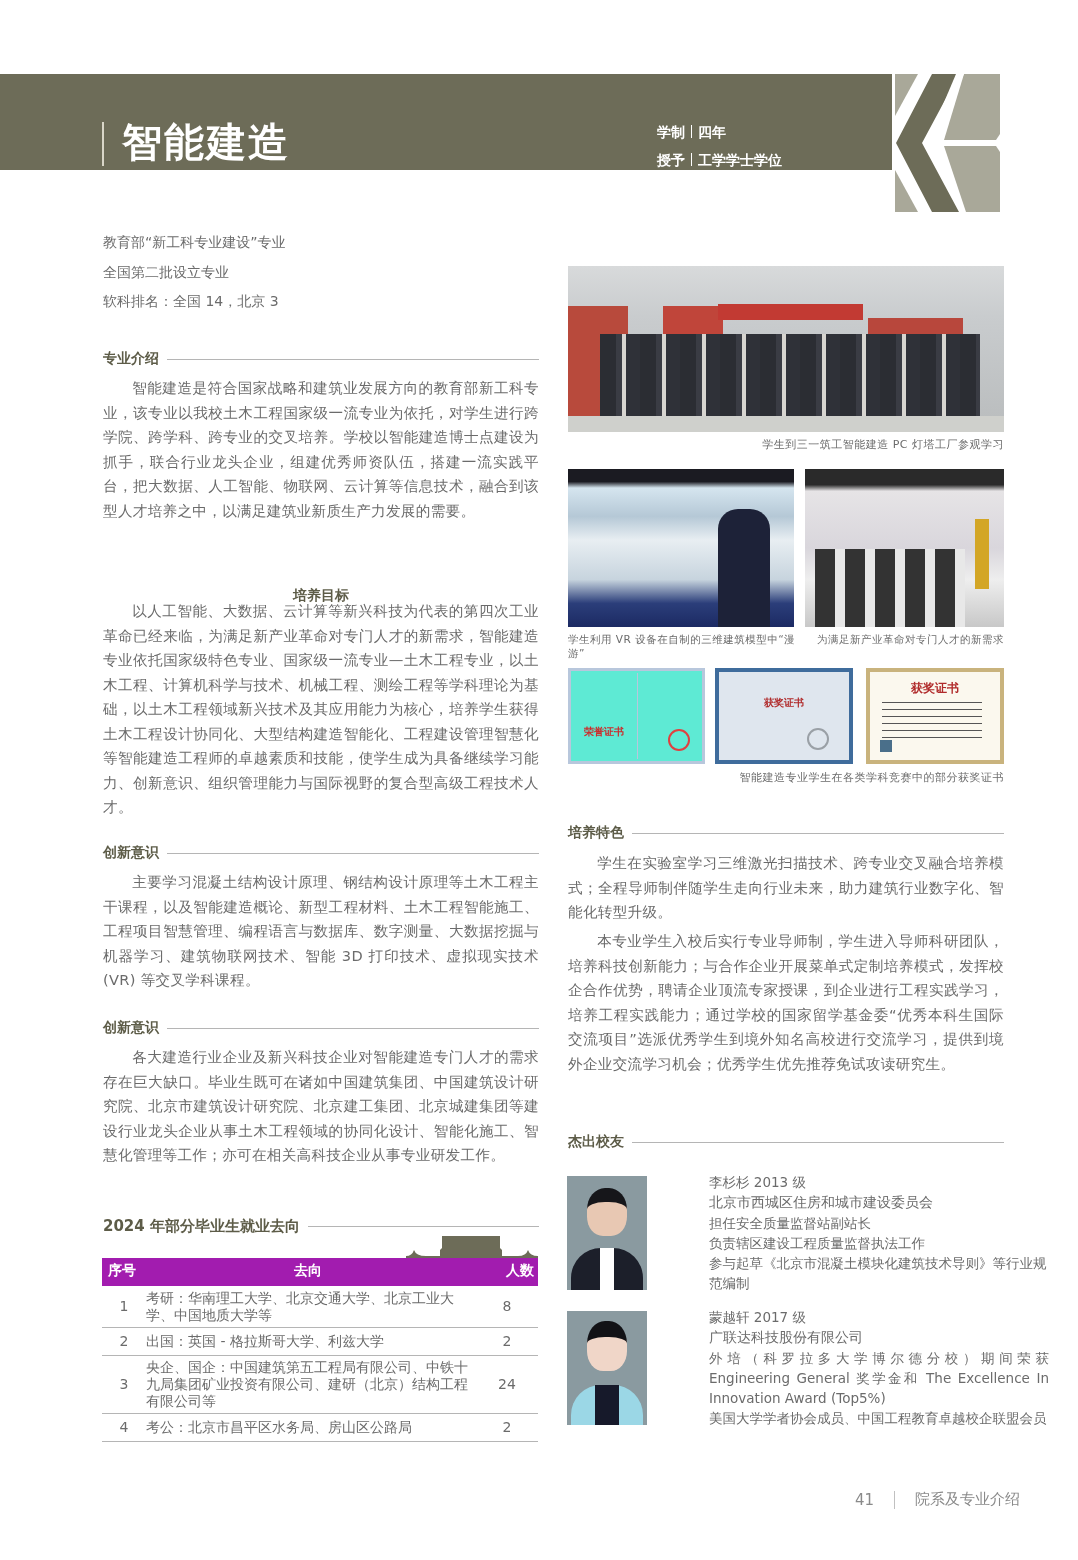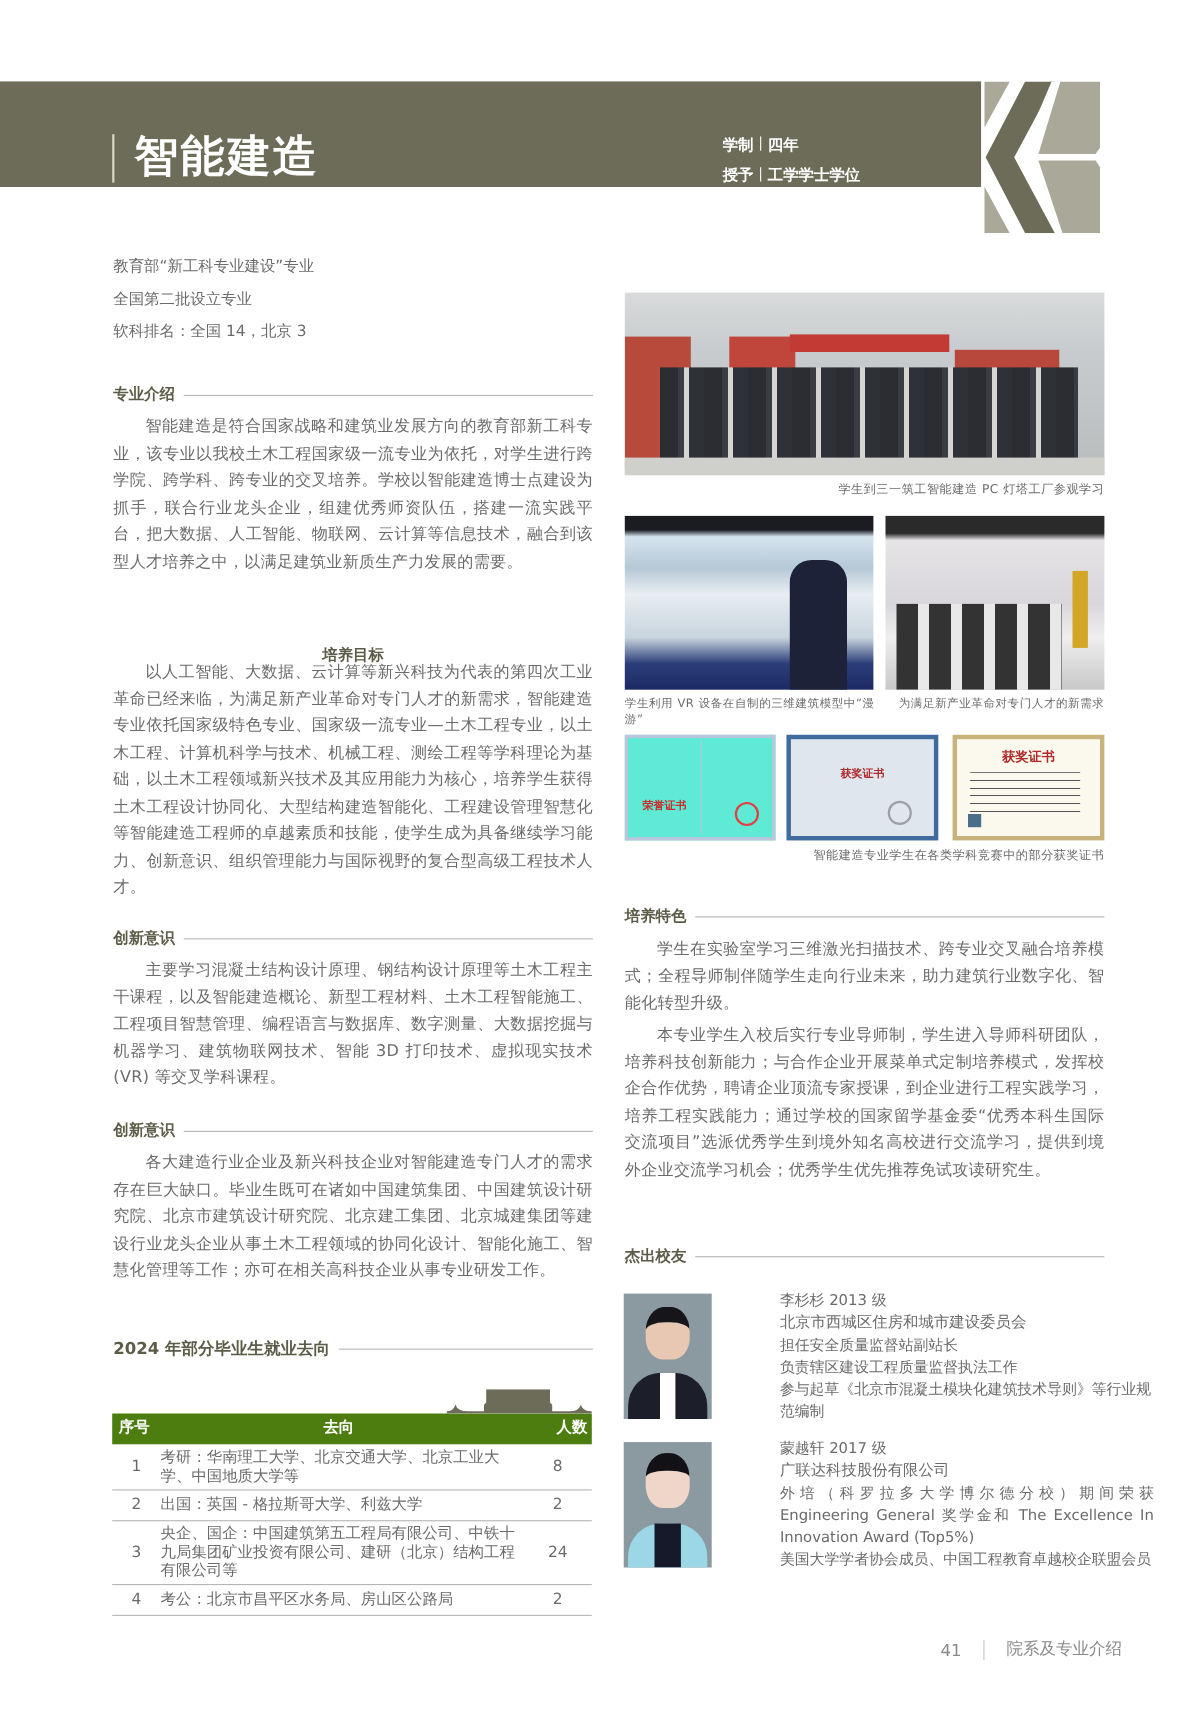--- a/index.html
+++ b/index.html
@@ -16,21 +16,21 @@
   .intro { position: absolute; left: 103px; top: 228px; font-size: 14px; line-height: 29.5px; color: #6b6b6b; }
 
   .section-head { position: absolute; display: flex; align-items: center; font-size: 14px; font-weight: bold; color: #5d5c48; }
   .section-head .rule { flex: 1; height: 1px; background: #b5b5b5; margin-left: 8px; }
   .para { position: absolute; font-size: 14.6px; line-height: 24.5px; color: #6b6b6b; text-align: justify; text-indent: 2em; letter-spacing: 0.3px; }
 
   .photo { position: absolute; overflow: hidden; }
   .caption { position: absolute; font-size: 11px; color: #6b6b6b; text-align: right; letter-spacing: 0.5px; }
 
   .table-wrap { position: absolute; left: 102px; top: 1250px; width: 436px; }
-  .table-head { position: relative; height: 28px; margin-top: 35px; background: #4d7c0f; color: #ffffff; font-size: 14px; font-weight: bold; }
+  .table-head { position: relative; height: 28px; margin-top: 8px; background: #a21caf; color: #ffffff; font-size: 14px; font-weight: bold; }
   .table-head span { position: absolute; top: 4px; }
   .skyline { position: absolute; left: 304px; top: -22px; width: 132px; height: 22px; }
   .trow { position: relative; border-bottom: 1px solid #b5b5b5; font-size: 14px; color: #6b6b6b; line-height: 17px; display: flex; align-items: center; }
   .trow .c1 { width: 44px; text-align: center; flex: none; }
   .trow .c2 { width: 330px; flex: none; padding: 4px 0; }
   .trow .c3 { flex: 1; text-align: center; }
 
   .alum { position: absolute; left: 567px; width: 440px; }
   .alum .avatar { position: absolute; left: 0; top: 0; width: 80px; height: 114px; background: #8a9aa0; overflow: hidden; }
   .alum .info { position: absolute; left: 100px; top: -4px; width: 340px; font-size: 13.5px; line-height: 20.3px; color: #6b6b6b; margin-left: 42px; }

